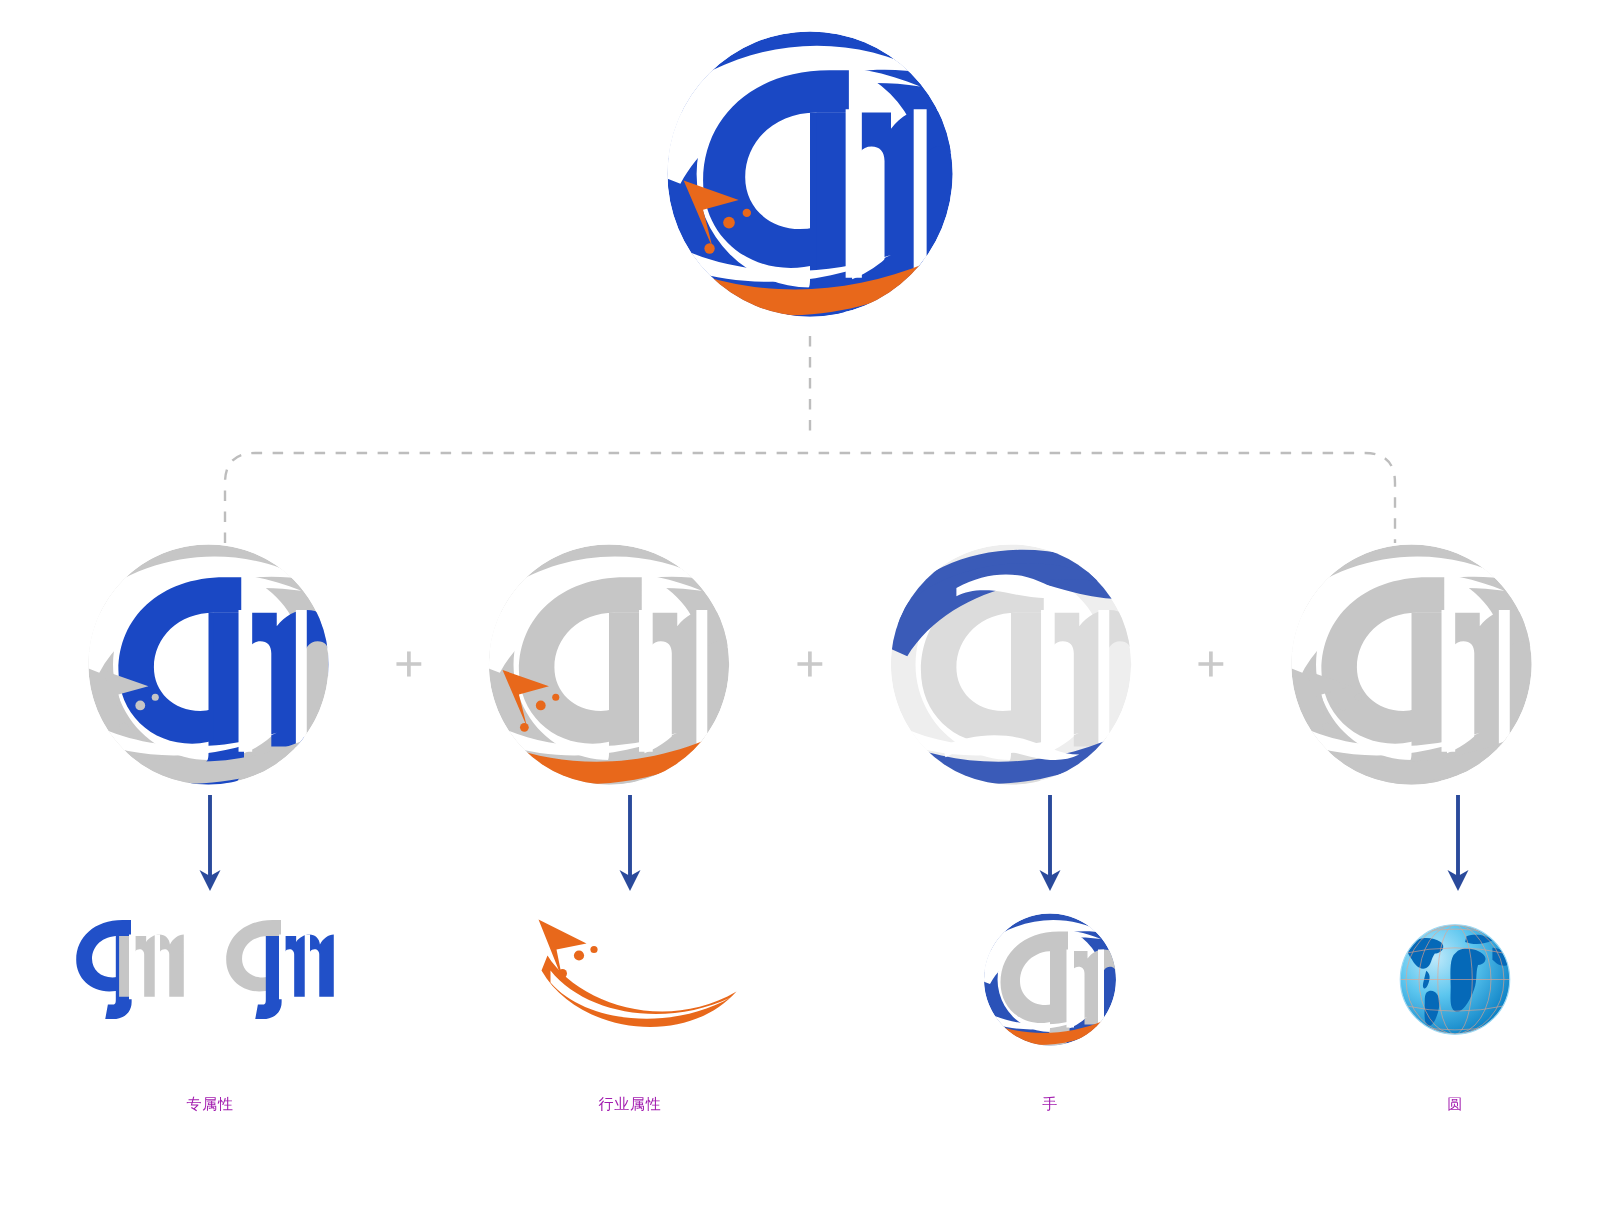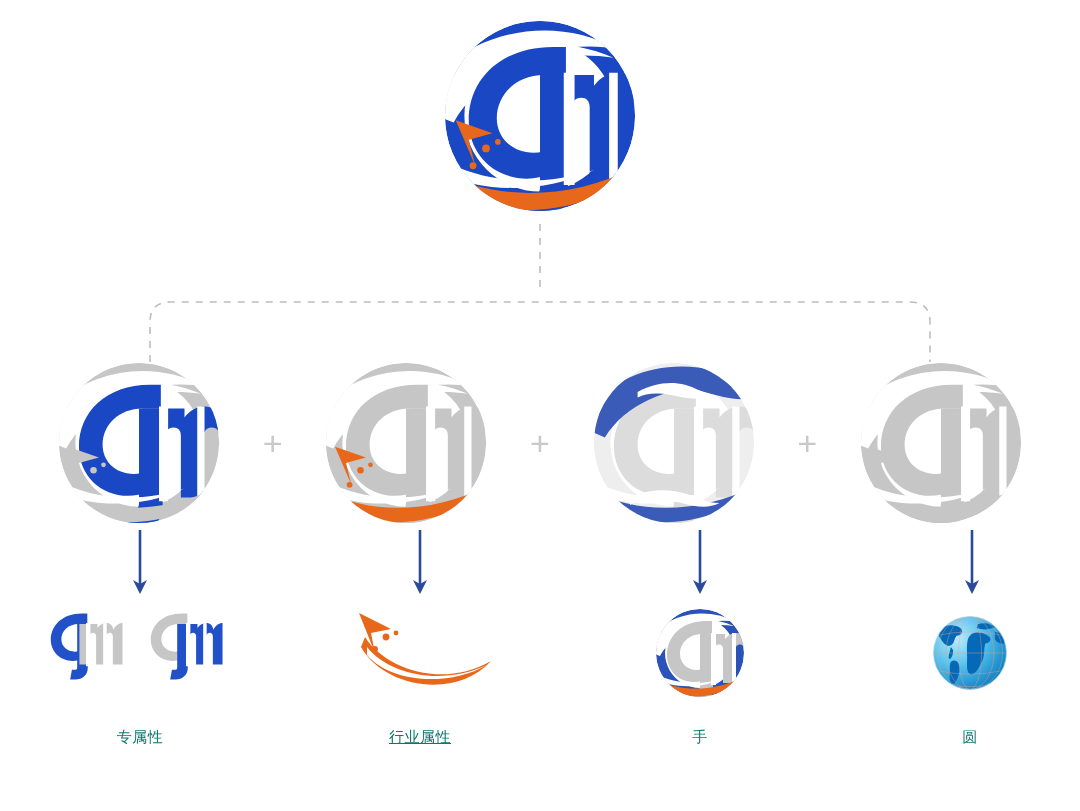--- a/index.html
+++ b/index.html
@@ -120,30 +120,30 @@
     position: absolute;
     left: 0;
     top: 724px;
     width: 1080px;
     height: 80px;
   }
   .caption {
     position: absolute;
     top: 0;
     text-align: center;
-    font-size: 15px;
+    font-size: 10px;
     line-height: 25px;
-    color: #0f766e;
+    color: #a21caf;
     font-family: "Liberation Sans", "DejaVu Sans", sans-serif;
     letter-spacing: 0.5px;
   }
   .caption .line1 { display: block; }
   .caption .line2 { display: block; }
   .cap-1 { left: 30px; width: 220px; }
-  .cap-2 { left: 320px; width: 200px; text-decoration: underline; }
+  .cap-2 { left: 320px; width: 200px; }
   .cap-3 { left: 600px; width: 200px; }
   .cap-4 { left: 880px; width: 180px; }
 </style>
 </head>
 <body>
 
 <div id="stage">
 
   <div class="master-logo">
     <svg viewBox="0 0 200 200" xmlns="http://www.w3.org/2000/svg">

